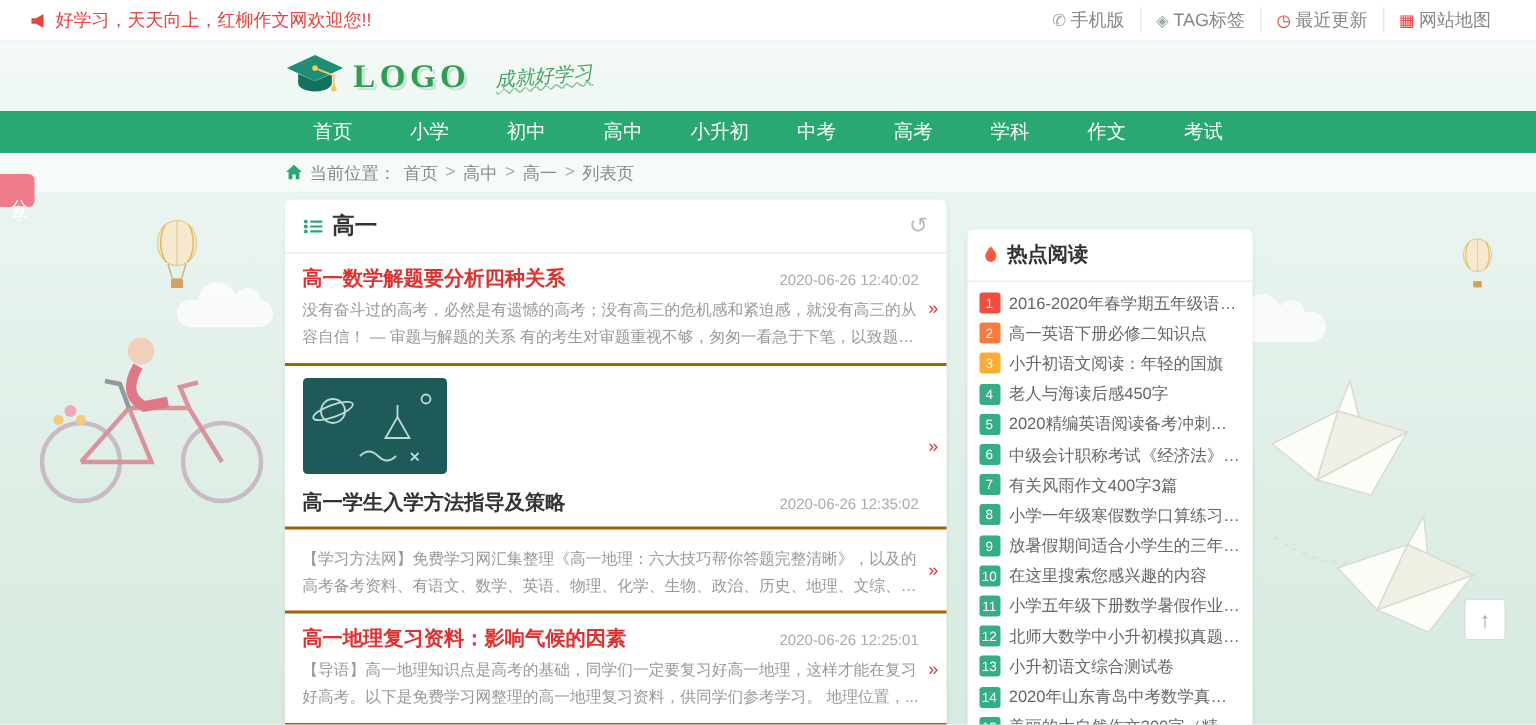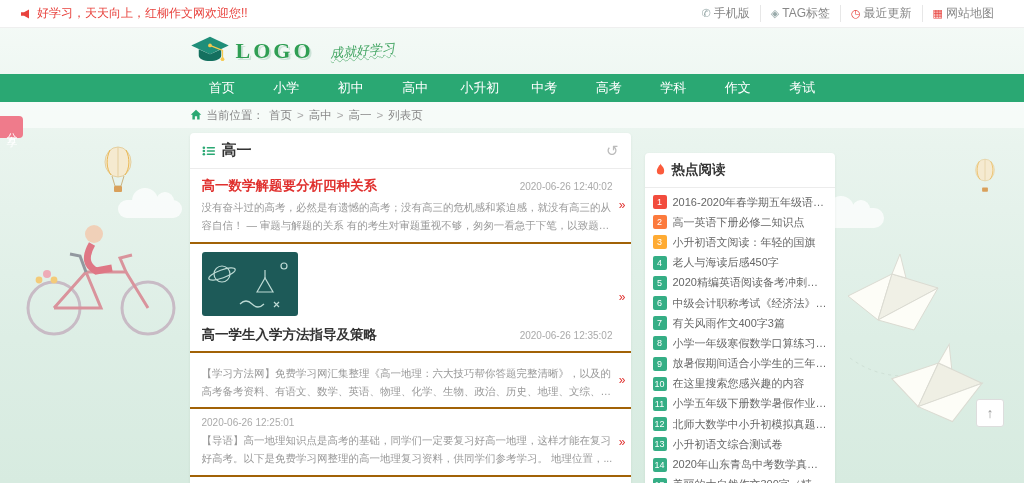--- a/index.html
+++ b/index.html
@@ -270,20 +270,21 @@
       <span class="more-arrow">»</span>
     </div>
 
     <div class="article">
       <div class="article-summary">【学习方法网】免费学习网汇集整理《高一地理：六大技巧帮你答题完整清晰》，以及的高考备考资料、有语文、数学、英语、物理、化学、生物、政治、历史、地理、文综、理综复习...</div>
       <span class="more-arrow">»</span>
     </div>
 
     <div class="article">
       <div class="article-head">
+        <span class="article-title">高一地理复习资料：影响气候的因素</span>
         <span class="article-date">2020-06-26 12:25:01</span>
       </div>
       <div class="article-summary">【导语】高一地理知识点是高考的基础，同学们一定要复习好高一地理，这样才能在复习好高考。以下是免费学习网整理的高一地理复习资料，供同学们参考学习。 地理位置，...</div>
       <span class="more-arrow">»</span>
     </div>
 
     <div class="article">
       
       
       

